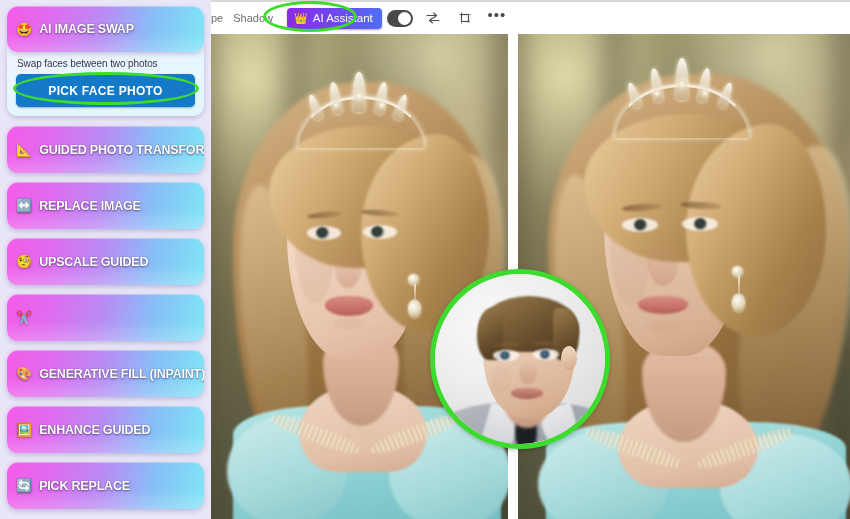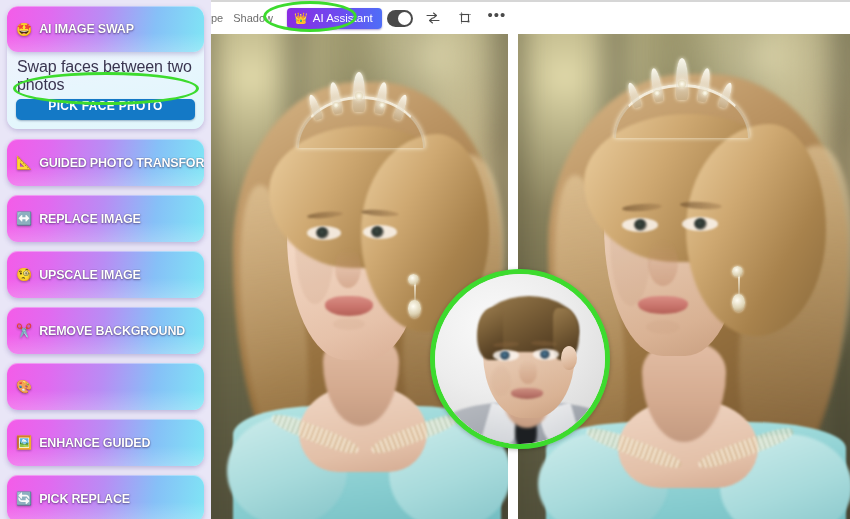--- a/index.html
+++ b/index.html
@@ -80,34 +80,35 @@
     width: 197px;
     border-radius: 11px;
     background: linear-gradient(170deg, #f6f0fc 0%, #e7f6fd 60%, #dff6fb 100%);
     box-shadow: 0 2px 5px rgba(90,70,150,0.28);
     margin-bottom: 10px;
     padding-bottom: 9px;
     overflow: hidden;
   }
 
   #faceswap-desc {
-    font-size: 16px;
+    font-size: 10px;
     color: #3a3550;
     padding: 6px 10px 5px 10px;
     letter-spacing: -0.1px;
   }
 
   #pick-face-btn {
     position: relative;
     margin: 0 9px;
-    height: 21px;
+    height: 33px;
     border-radius: 5px;
     background: #1479c6;
     box-shadow: 0 1px 2px rgba(0,40,90,0.35);
     display: flex;
+    align-items: center;
     justify-content: center;
     cursor: pointer;
     border: none;
     width: calc(100% - 18px);
   }
   #pick-face-btn .btn-text {
     font-size: 12px;
     font-weight: bold;
     color: #ffffff;
     letter-spacing: 0.3px;
@@ -599,30 +600,30 @@
       <span class="tool-label">GUIDED PHOTO TRANSFORM</span>
     </div>
 
     <div class="tool-card">
       <span class="tool-ico">↔️</span>
       <span class="tool-label">REPLACE IMAGE</span>
     </div>
 
     <div class="tool-card">
       <span class="tool-ico">🧐</span>
-      <span class="tool-label">UPSCALE IMAGE</span>
+      <span class="tool-label">UPSCALE GUIDED</span>
     </div>
 
     <div class="tool-card">
       <span class="tool-ico">✂️</span>
-      <span class="tool-label">REMOVE BACKGROUND</span>
     </div>
 
     <div class="tool-card">
       <span class="tool-ico">🎨</span>
+      <span class="tool-label">GENERATIVE FILL (INPAINT)</span>
     </div>
 
     <div class="tool-card">
       <span class="tool-ico">🖼️</span>
       <span class="tool-label">ENHANCE GUIDED</span>
     </div>
 
     <div class="tool-card">
       <span class="tool-ico">🔄</span>
       <span class="tool-label">PICK REPLACE</span>

